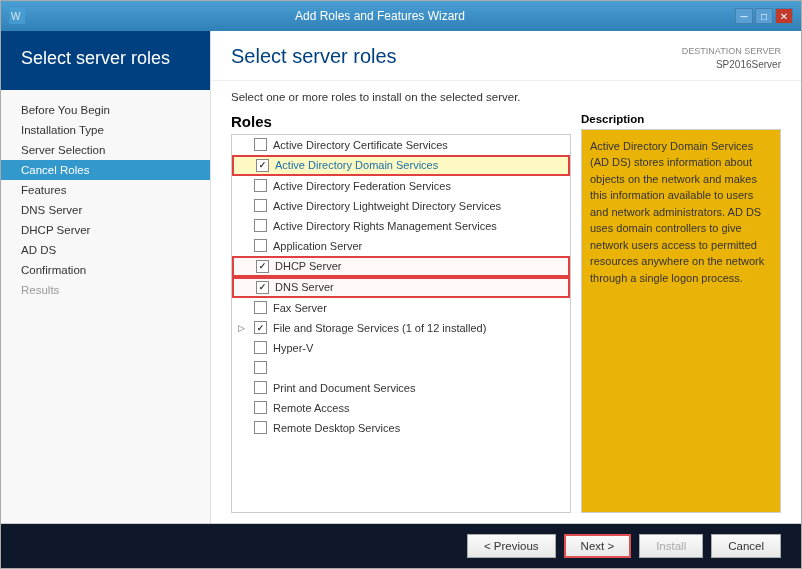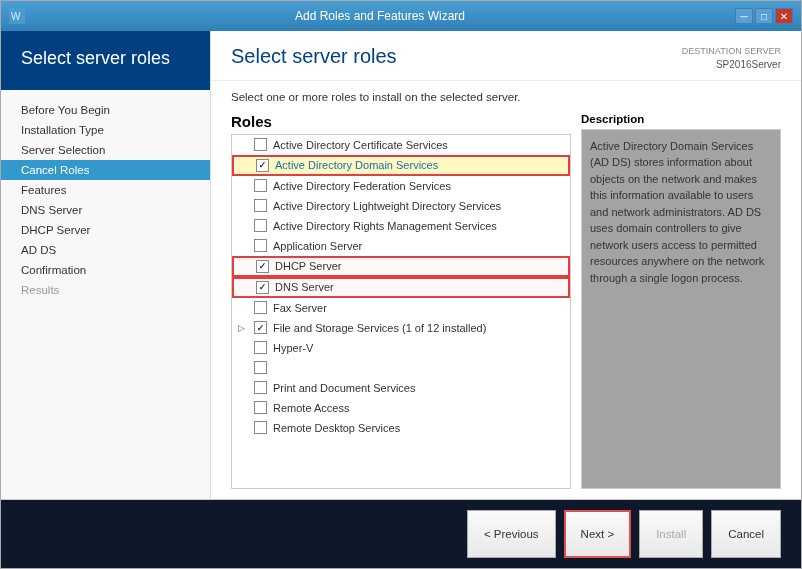--- a/index.html
+++ b/index.html
@@ -217,21 +217,21 @@
       font-size: 11.5px;
       font-weight: 600;
       margin-bottom: 4px;
     }
     .description-box {
       border: 1px solid #ccc;
       padding: 8px;
       font-size: 11px;
       color: #333;
       line-height: 1.5;
-      background: #a3a3a3;
+      background: #eab308;
       flex: 1;
     }
     .footer {
       border-top: 1px solid #ccc;
       padding: 10px 20px;
       display: flex;
       justify-content: flex-end;
       gap: 8px;
       background: #0f172a;
       flex-shrink: 0;
@@ -240,21 +240,21 @@
       padding: 5px 16px;
       font-size: 11.5px;
       border: 1px solid #aaa;
       background: linear-gradient(to bottom, #fafafa, #e8e8e8);
       cursor: pointer;
       color: #333;
       min-width: 60px;
     }
     .btn.highlighted-btn {
       border: 2px solid #e05050;
-      padding: 16px 15px;
+      padding: 4px 15px;
     }
     .btn.disabled {
       color: #aaa;
       cursor: default;
     }
     
     .roles-list::-webkit-scrollbar {
       width: 14px;
     }
     .roles-list::-webkit-scrollbar-track {

